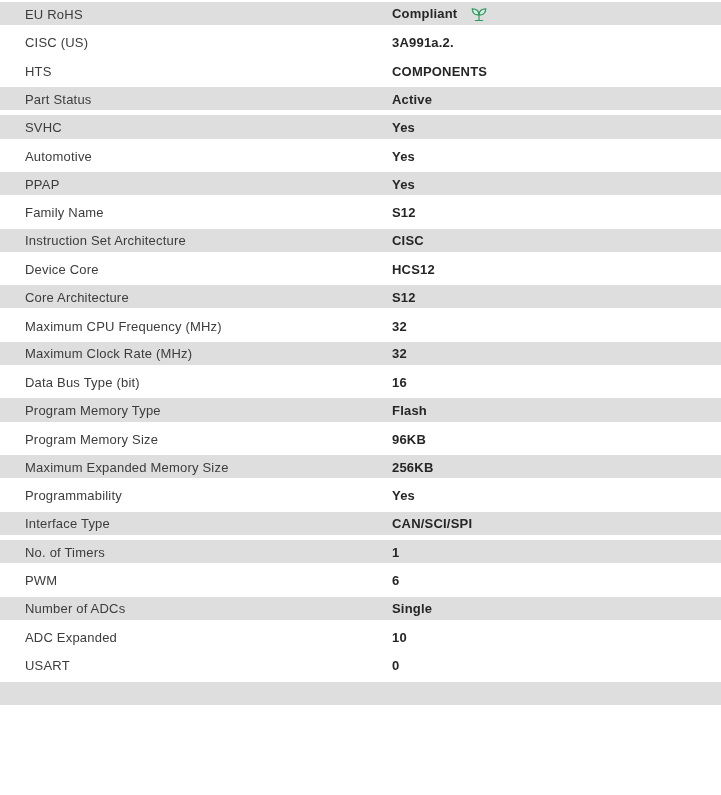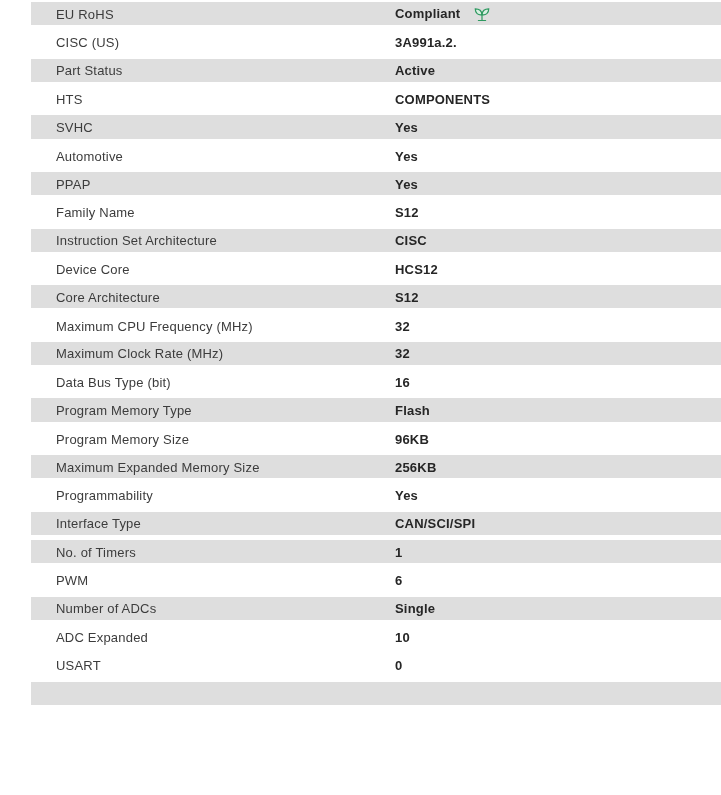--- a/index.html
+++ b/index.html
@@ -20,41 +20,40 @@
     top: 0; left: 0;
     width: 721px;
   }
   .row {
     position: relative;
     box-sizing: border-box;
     height: 28.32px;
     display: flex;
     align-items: center;
     background: #ffffff;
-    margin-left: 31px;
   }
   .row.shaded {
     background: var(--shaded-bg, #dedede);
     border-top: 2px solid #ffffff;
     border-bottom: 3px solid #ffffff;
     background-clip: padding-box;
   }
   .label {
     position: absolute;
     left: 25px;
     top: 50%;
     transform: translateY(-50%);
     font-size: 13px;
     letter-spacing: 0.2px;
     color: var(--label-color, #3c3c3c);
     white-space: nowrap;
   }
   .value-wrap {
     position: absolute;
-    left: 364px;
+    left: 392px;
     top: 50%;
     transform: translateY(-50%);
     display: flex;
     align-items: center;
     gap: 14px;
     white-space: nowrap;
     text-align: center;
   }
   .value {
     font-size: 13px;
@@ -87,30 +86,30 @@
             </svg>
           </span>
         </span>
       </div>
       <div class="row">
         <span class="label">CISC (US)</span>
         <span class="value-wrap">
           <span class="value">3A991a.2.</span>
         </span>
       </div>
+      <div class="row">
+        <span class="label">HTS</span>
+        <span class="value-wrap">
+          <span class="value">COMPONENTS</span>
+        </span>
+      </div>
       <div class="row shaded">
         <span class="label">Part Status</span>
         <span class="value-wrap">
           <span class="value">Active</span>
-        </span>
-      </div>
-      <div class="row">
-        <span class="label">HTS</span>
-        <span class="value-wrap">
-          <span class="value">COMPONENTS</span>
         </span>
       </div>
       <div class="row shaded">
         <span class="label">SVHC</span>
         <span class="value-wrap">
           <span class="value">Yes</span>
         </span>
       </div>
       <div class="row">
         <span class="label">Automotive</span>

